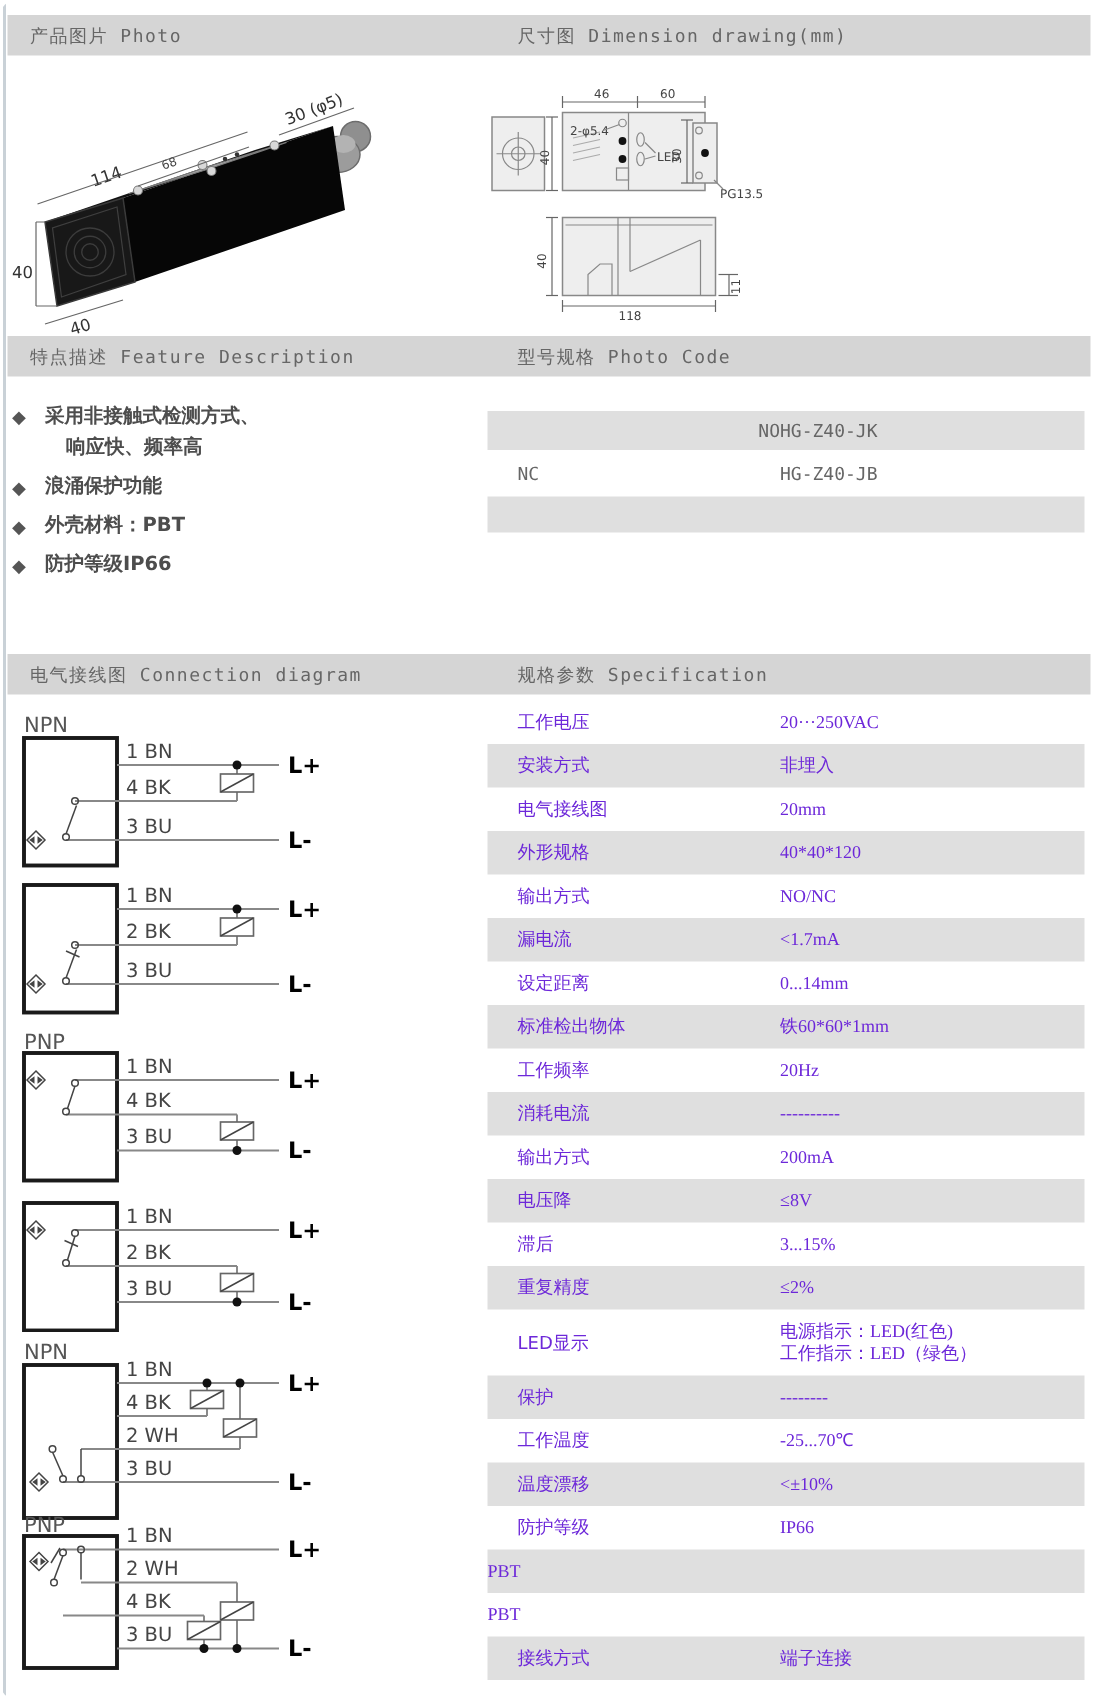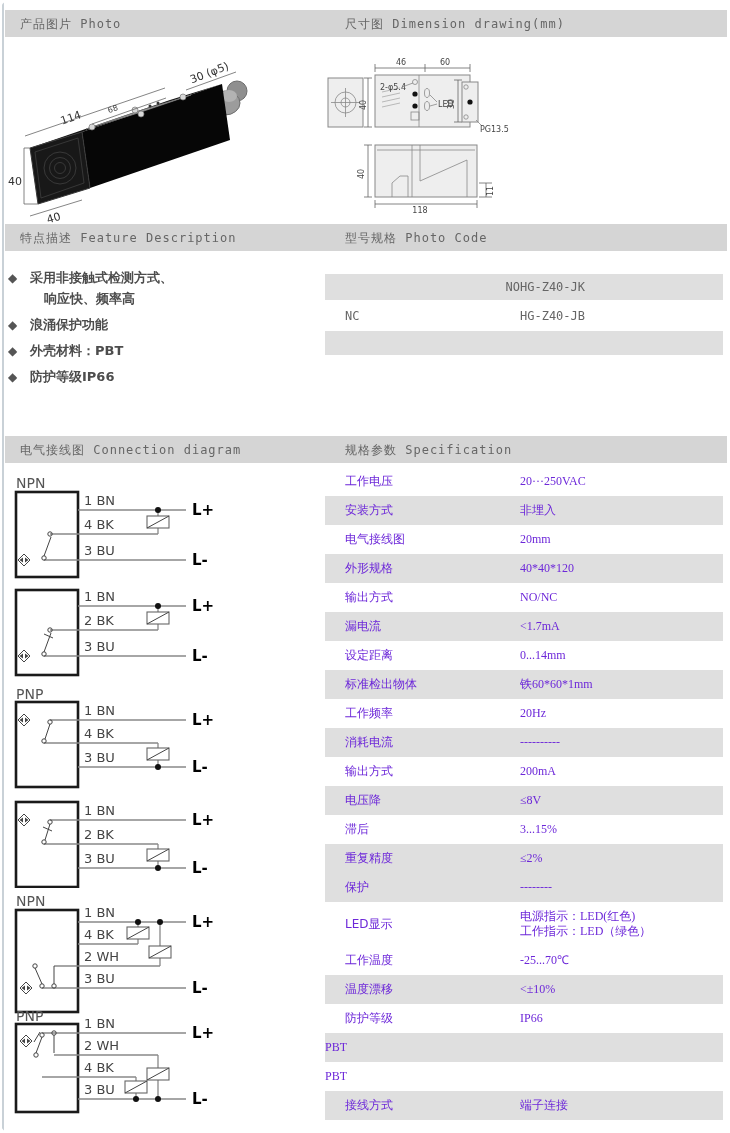--- a/index.html
+++ b/index.html
@@ -408,31 +408,31 @@
         <div class="c2">≤8V</div>
       </div>
     <div class="specrow">
         <div class="c1">滞后</div>
         <div class="c2">3...15%</div>
       </div>
     <div class="specrow gray">
         <div class="c1">重复精度</div>
         <div class="c2">≤2%</div>
       </div>
-    <div class="specrow gray">
-        <div class="c1">保护</div>
-        <div class="c2">--------</div>
-      </div>
     <div class="specrow double">
         <div class="c1">LED显示</div>
         <div class="c2">
           <div>电源指示：LED(红色)</div>
           <div>工作指示：LED（绿色）</div>
         </div>
       </div>
+    <div class="specrow gray">
+        <div class="c1">保护</div>
+        <div class="c2">--------</div>
+      </div>
     <div class="specrow">
         <div class="c1">工作温度</div>
         <div class="c2">-25...70℃</div>
       </div>
     <div class="specrow gray">
         <div class="c1">温度漂移</div>
         <div class="c2">&lt;±10%</div>
       </div>
     <div class="specrow">
         <div class="c1">防护等级</div>

